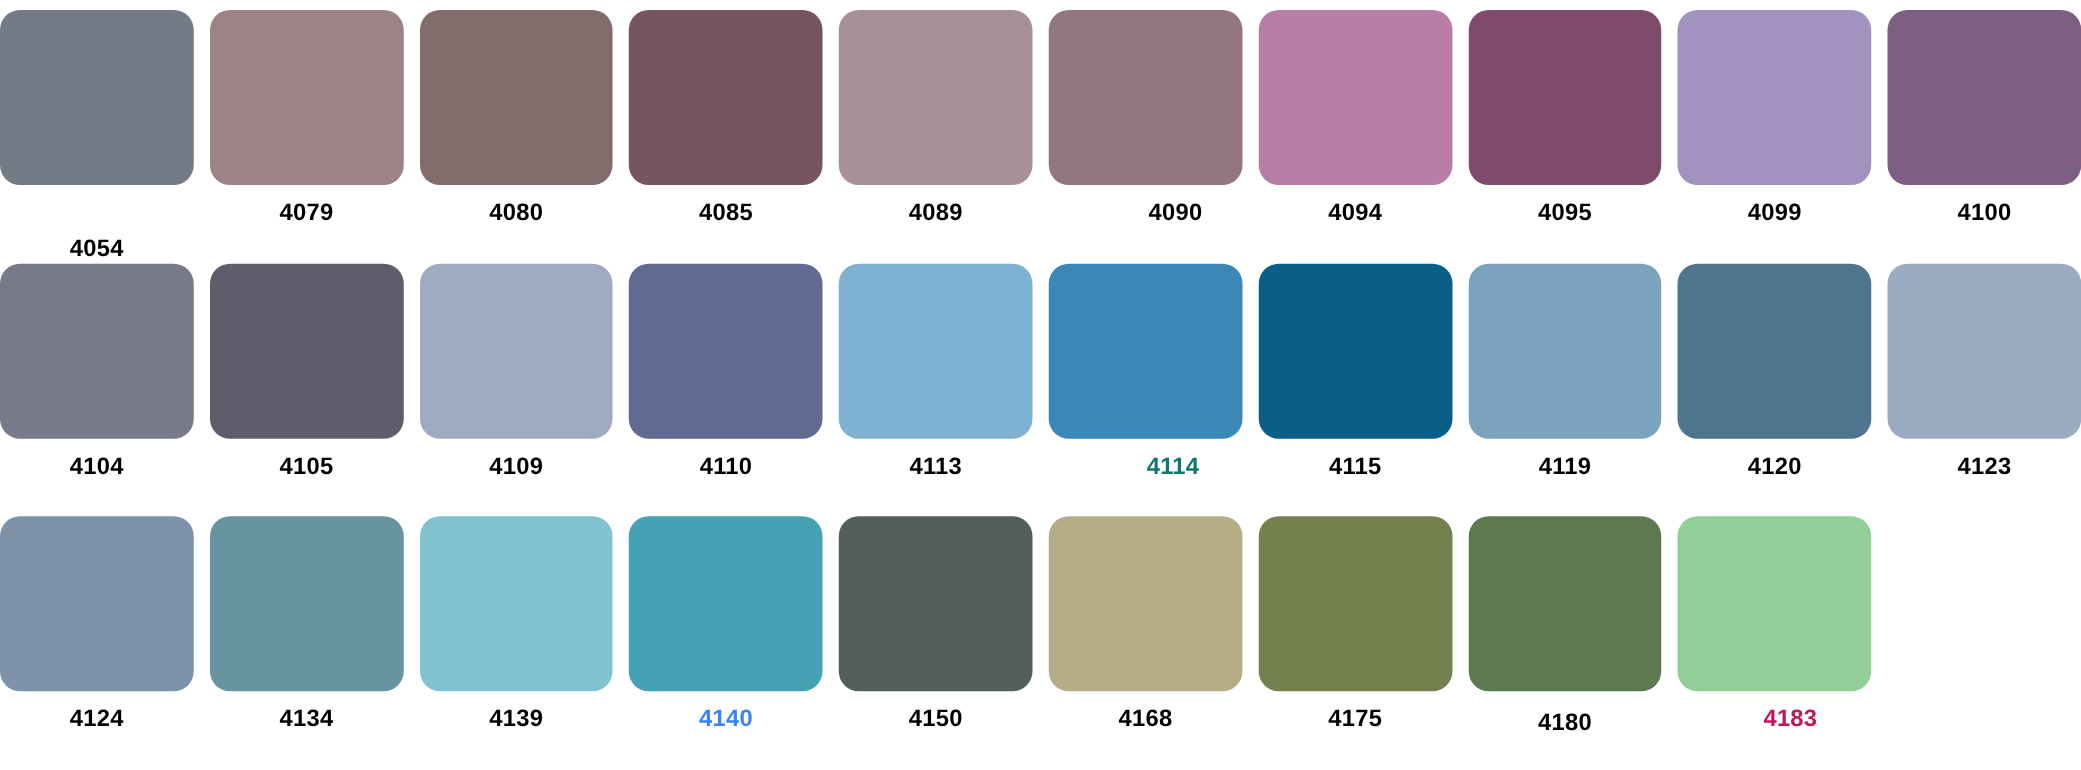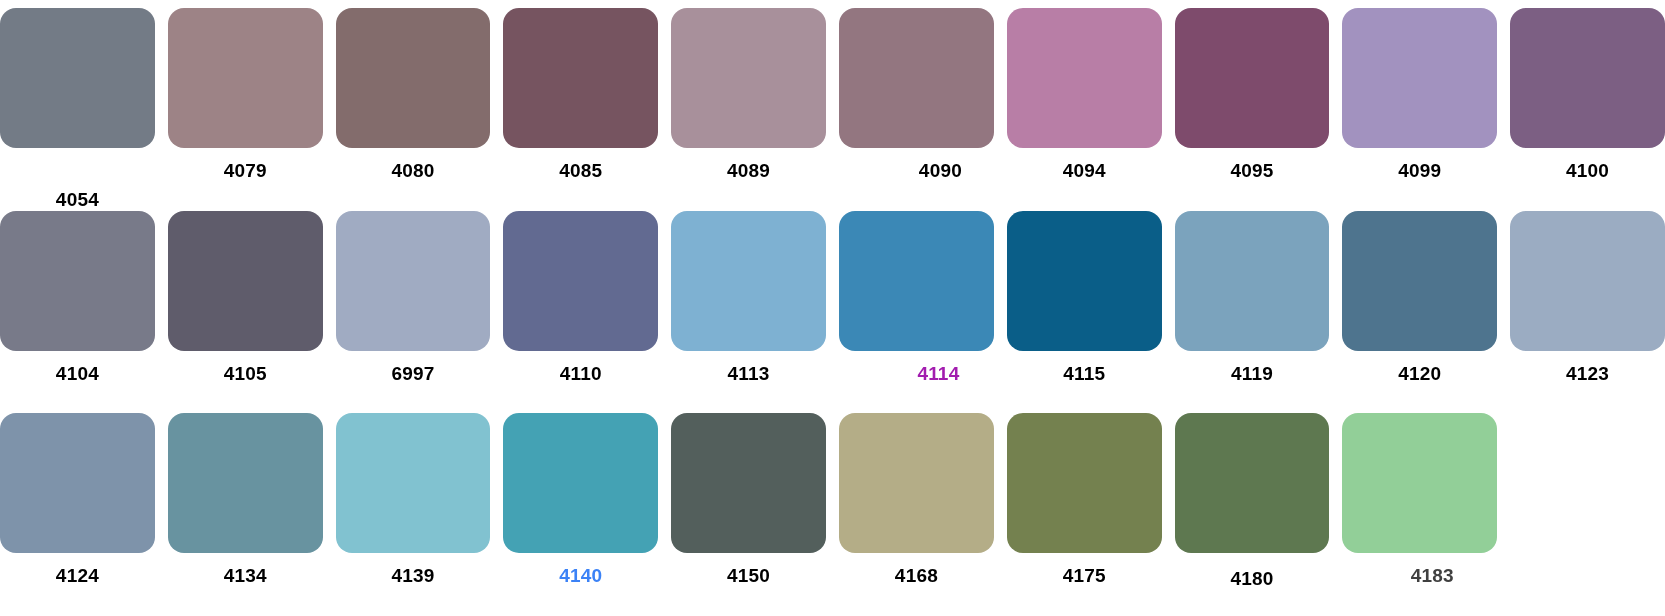--- a/index.html
+++ b/index.html
@@ -99,33 +99,33 @@
     <div class="swatch-cell">
       <div class="swatch-chip" style="background-color: rgb(120, 122, 137);"></div>
       <div class="swatch-label" style="color: rgb(0, 0, 0);">4104</div>
     </div>
     <div class="swatch-cell">
       <div class="swatch-chip" style="background-color: rgb(95, 92, 107);"></div>
       <div class="swatch-label" style="color: rgb(0, 0, 0);">4105</div>
     </div>
     <div class="swatch-cell">
       <div class="swatch-chip" style="background-color: rgb(160, 171, 194);"></div>
-      <div class="swatch-label" style="color: rgb(0, 0, 0);">6997</div>
+      <div class="swatch-label" style="color: rgb(0, 0, 0);">4109</div>
     </div>
     <div class="swatch-cell">
       <div class="swatch-chip" style="background-color: rgb(98, 106, 145);"></div>
       <div class="swatch-label" style="color: rgb(0, 0, 0);">4110</div>
     </div>
     <div class="swatch-cell">
       <div class="swatch-chip" style="background-color: rgb(126, 177, 210);"></div>
       <div class="swatch-label" style="color: rgb(0, 0, 0); text-align: right;">4113</div>
     </div>
     <div class="swatch-cell">
       <div class="swatch-chip" style="background-color: rgb(59, 136, 182);"></div>
-      <div class="swatch-label" style="color: #a21caf; margin-left: 44px;">4114</div>
+      <div class="swatch-label" style="color: #0f766e; margin-left: 44px;">4114</div>
     </div>
     <div class="swatch-cell">
       <div class="swatch-chip" style="background-color: rgb(10, 94, 136);"></div>
       <div class="swatch-label" style="color: rgb(0, 0, 0);">4115</div>
     </div>
     <div class="swatch-cell">
       <div class="swatch-chip" style="background-color: rgb(123, 163, 189);"></div>
       <div class="swatch-label" style="color: rgb(0, 0, 0);">4119</div>
     </div>
     <div class="swatch-cell">
@@ -163,15 +163,15 @@
     <div class="swatch-cell">
       <div class="swatch-chip" style="background-color: rgb(116, 129, 79);"></div>
       <div class="swatch-label" style="color: rgb(0, 0, 0);">4175</div>
     </div>
     <div class="swatch-cell">
       <div class="swatch-chip" style="background-color: rgb(94, 120, 80);"></div>
       <div class="swatch-label" style="color: rgb(0, 0, 0); margin-top: 16px;">4180</div>
     </div>
     <div class="swatch-cell">
       <div class="swatch-chip" style="background-color: rgb(146, 207, 152);"></div>
-      <div class="swatch-label" style="color: #404040; margin-left: 25px;">4183</div>
+      <div class="swatch-label" style="color: #be185d; margin-left: 25px;">4183</div>
     </div>
   </div>
 
 </body></html>

